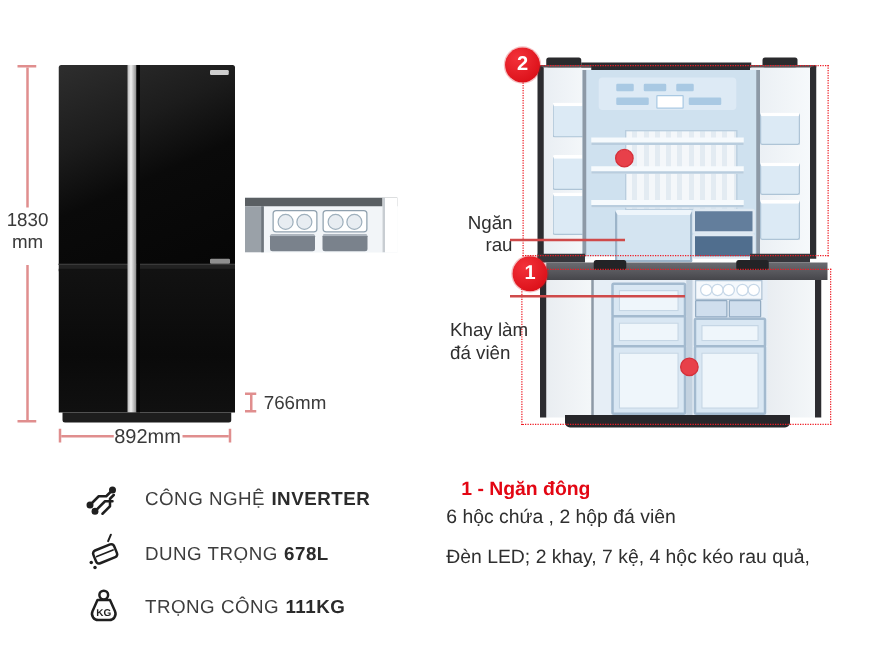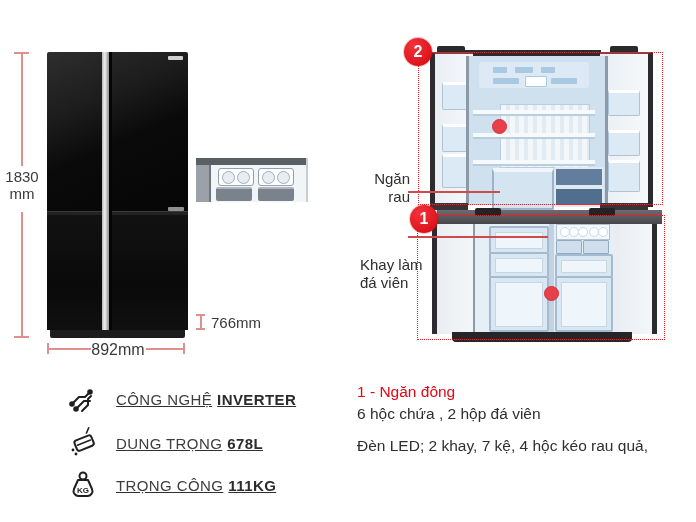--- a/index.html
+++ b/index.html
@@ -73,27 +73,27 @@
   
   .red-rect{border:1px dotted #ef1c24;}
   .badge{width:28px;height:28px;border-radius:50%;background:radial-gradient(circle at 35% 30%,#f3323a,#d50710);
     color:#fff;font-weight:bold;font-size:16px;display:flex;align-items:center;justify-content:center;
     box-shadow:0 0 0 1px rgba(213,7,16,.25);}
   .red-dot{width:13px;height:13px;border-radius:50%;background:#e8404a;border:1px solid #d5303a;}
   .conn{height:2px;background:#cf4a4a;}
   .callout{font-size:15px;line-height:18px;color:#2f2f2f;}
 
   
-  .feat-row{display:flex;align-items:center;text-decoration:underline;}
+  .feat-row{display:flex;align-items:center;}
   .feat-icon{width:34px;height:34px;display:flex;align-items:center;justify-content:center;}
   .feat-text{margin-left:16px;font-size:15px;letter-spacing:.4px;color:#3d3d3d;}
   .feat-text .val{font-weight:bold;margin-left:5px;color:#2b2b2b;}
 
   
-  .note-title{font-size:15.5px;font-weight:normal;color:#e30613;}
+  .note-title{font-size:15.5px;font-weight:bold;color:#e30613;margin-left:12px;}
   .note-desc{font-size:15.5px;color:#2f2f2f;line-height:20px;}
 </style>
 </head>
 <body>
 
 <div id="page">
 
   <div class="abs" id="left-fridge">
     <div class="abs lf-top"></div>
     <div class="abs lf-split"></div>

